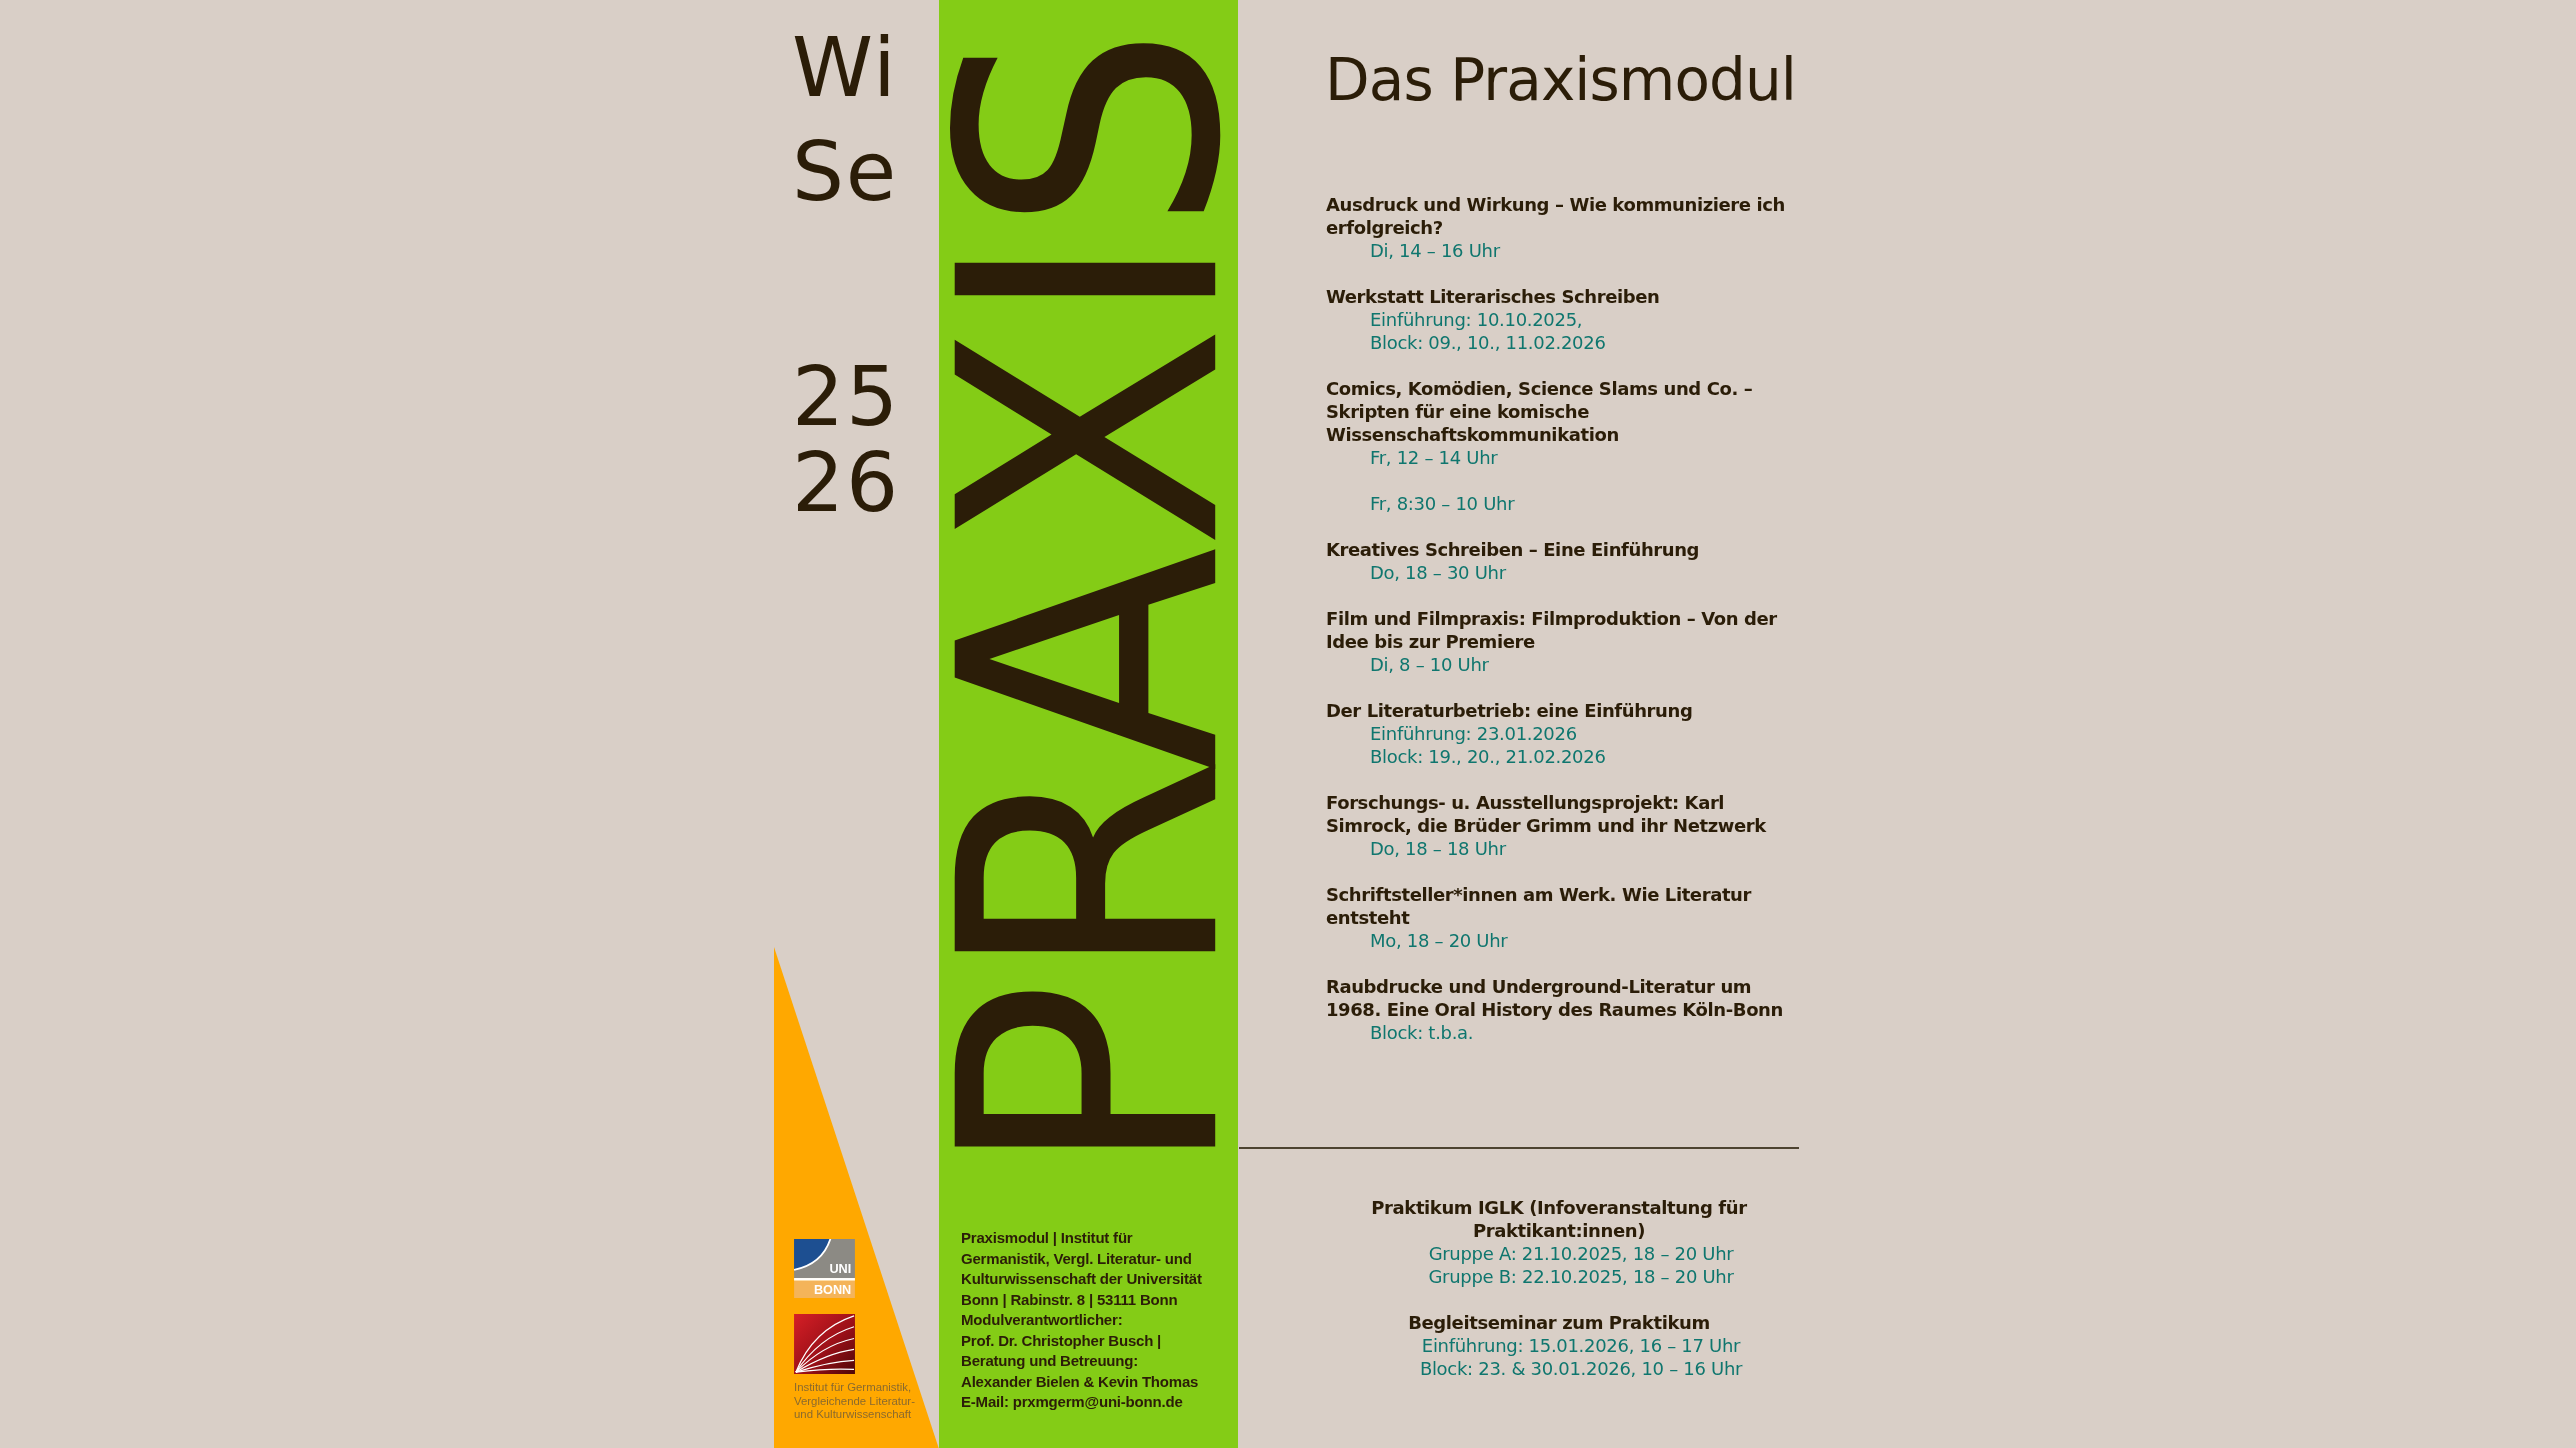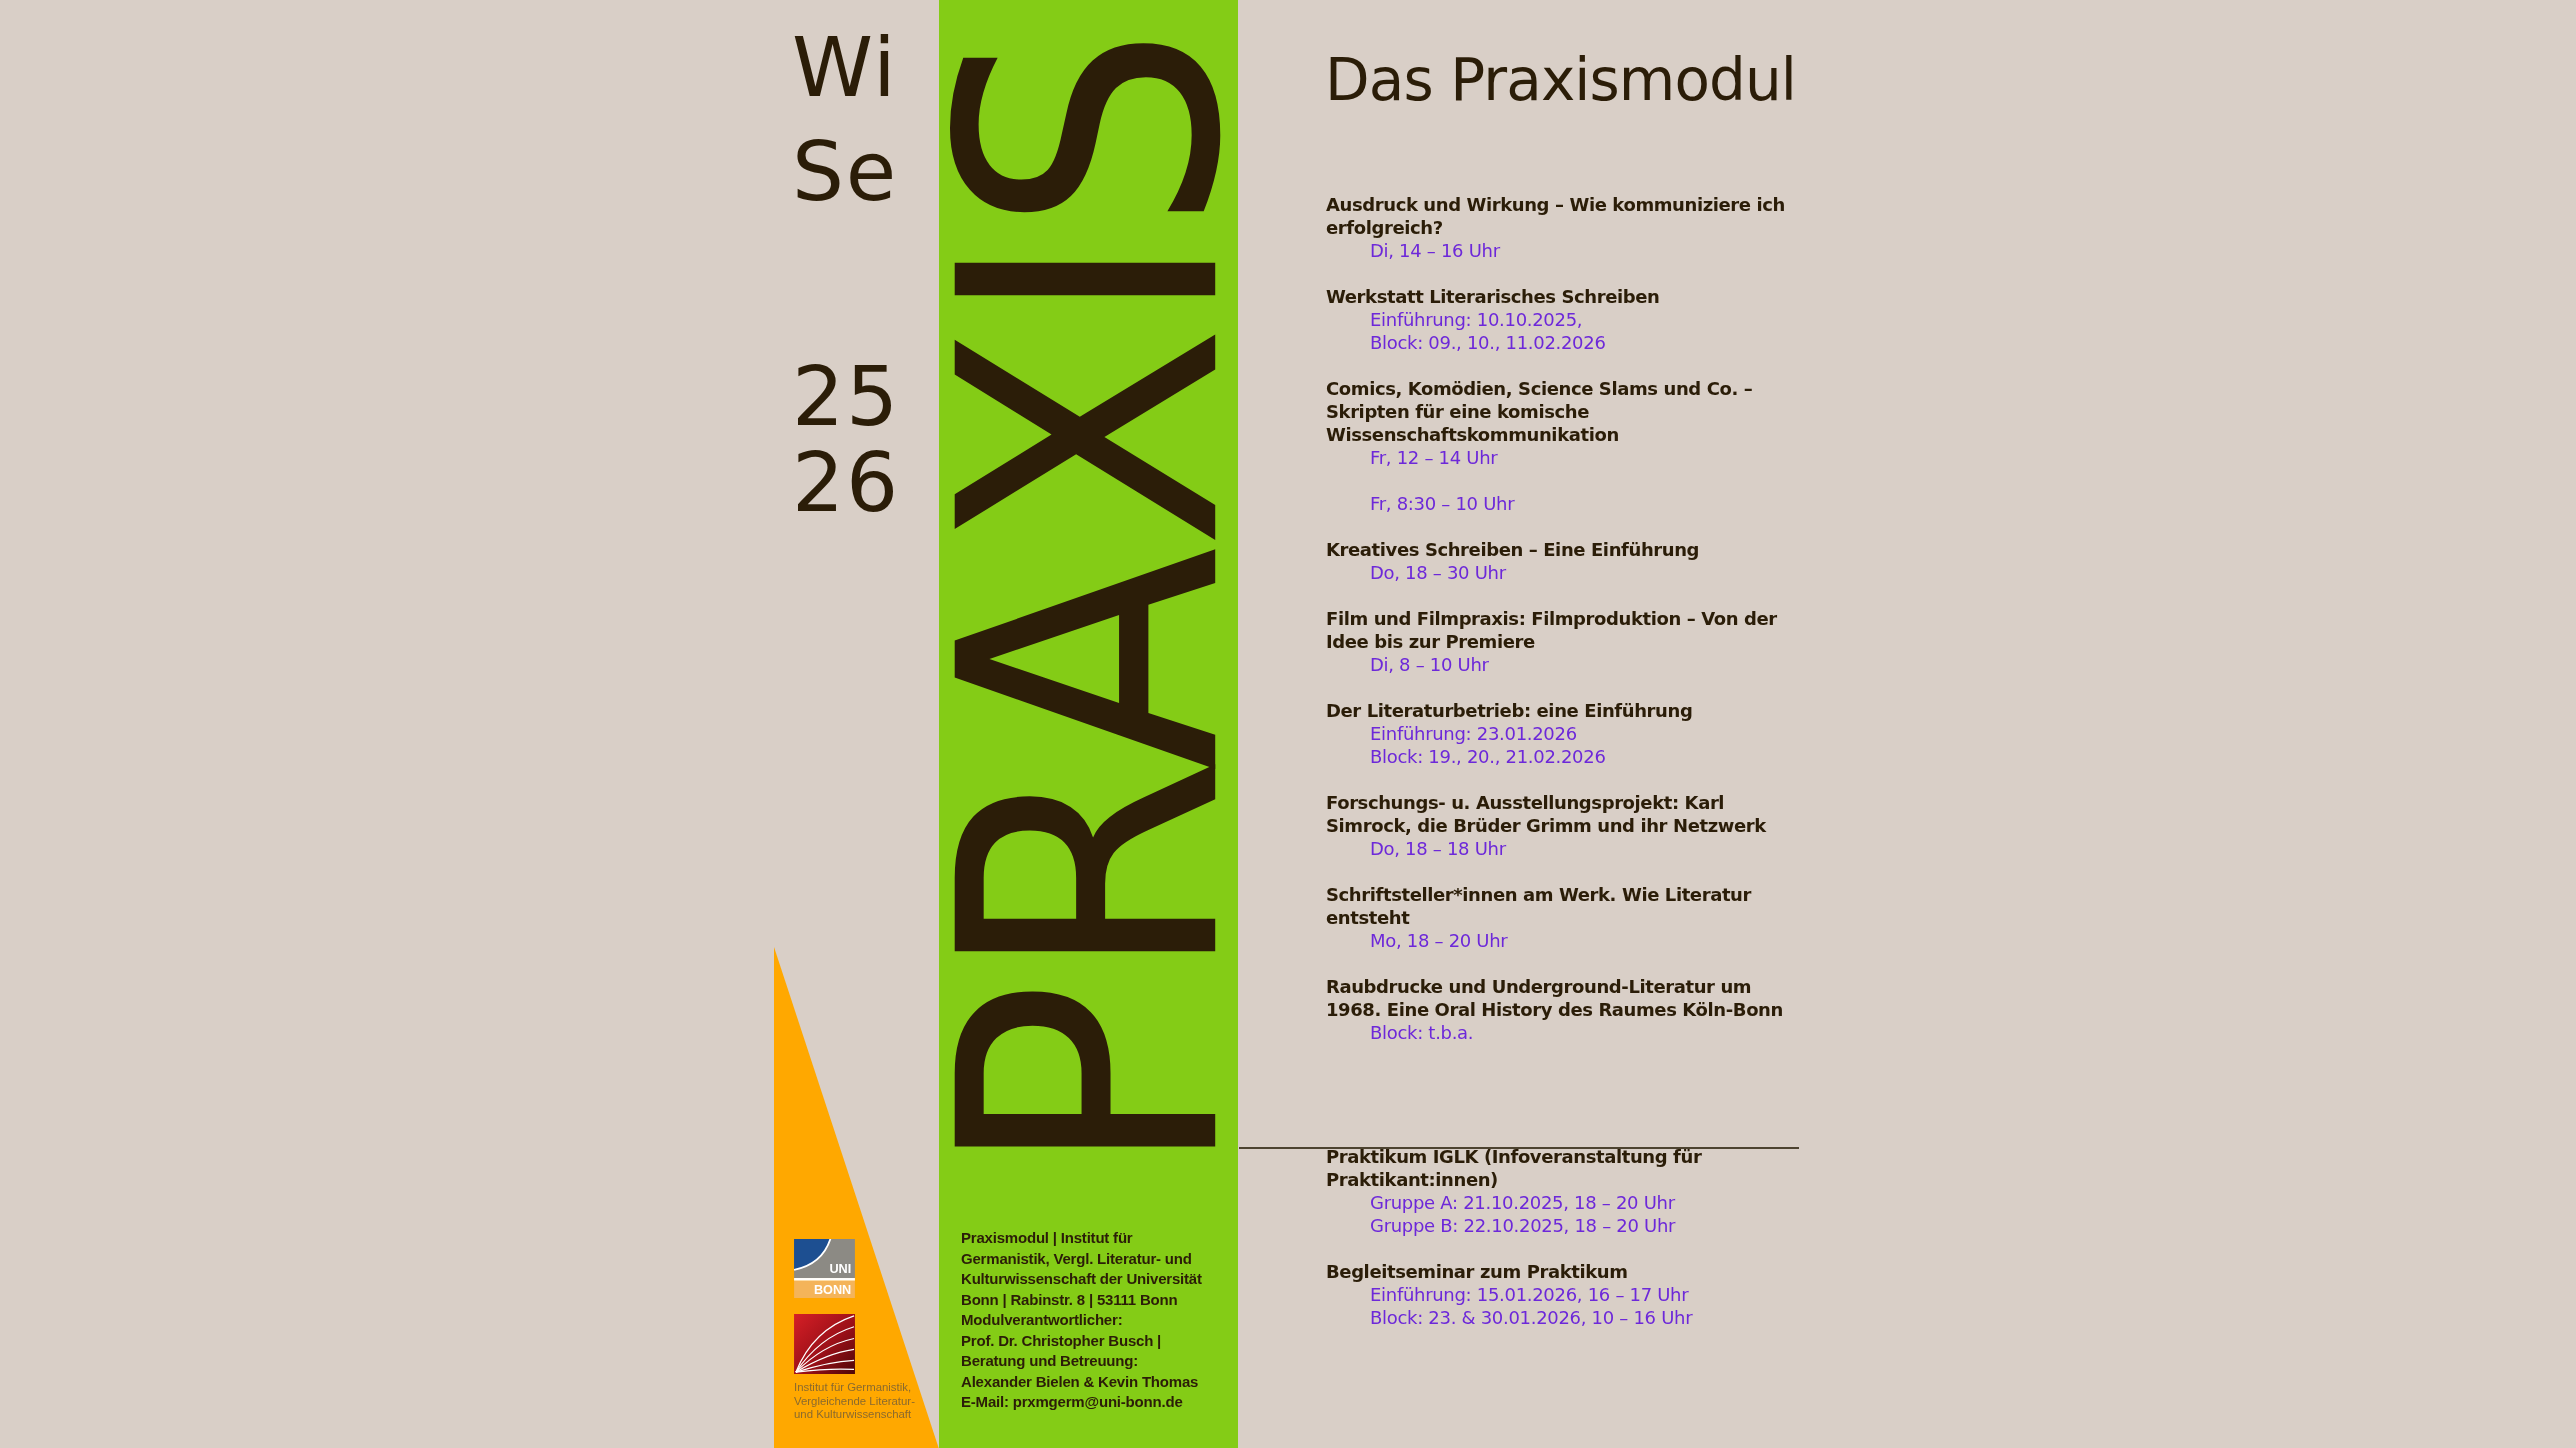--- a/index.html
+++ b/index.html
@@ -120,35 +120,36 @@
       letter-spacing: -0.4px;
       color: #2b1d08;
     }
     .course-line {
       padding-left: 44px;
       font-family: "DejaVu Sans", sans-serif;
       font-weight: normal;
       font-size: 18px;
       line-height: 23px;
       letter-spacing: -0.3px;
-      color: #6d28d9;
+      color: #0f766e;
     }
     .divider {
       position: absolute;
       left: 465px;
       top: 1147px;
       width: 560px;
       height: 1.8px;
       background: #4d4330;
     }
     .practice {
       position: absolute;
       left: 552px;
-      top: 1145px;
+      top: 1196px;
       width: 466px;
+      text-align: center;
     }
   </style>
 </head>
 <body>
 
 <div class="poster">
 
   <div class="season" style="top:27px;">Wi</div>
   <div class="season" style="top:131px;">Se</div>
   <div class="season" style="top:356px;">25</div>

